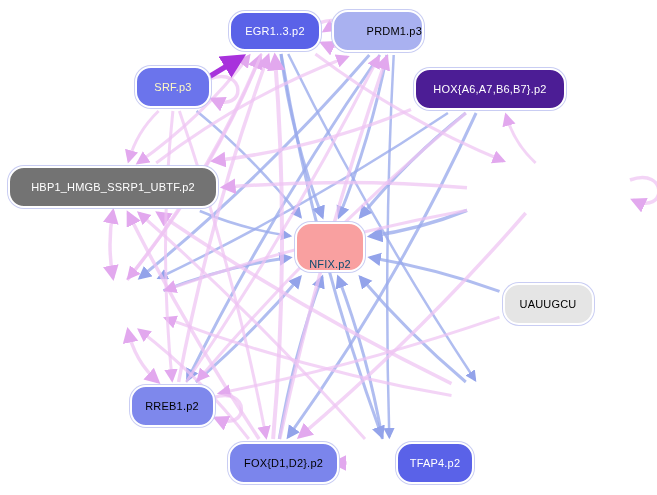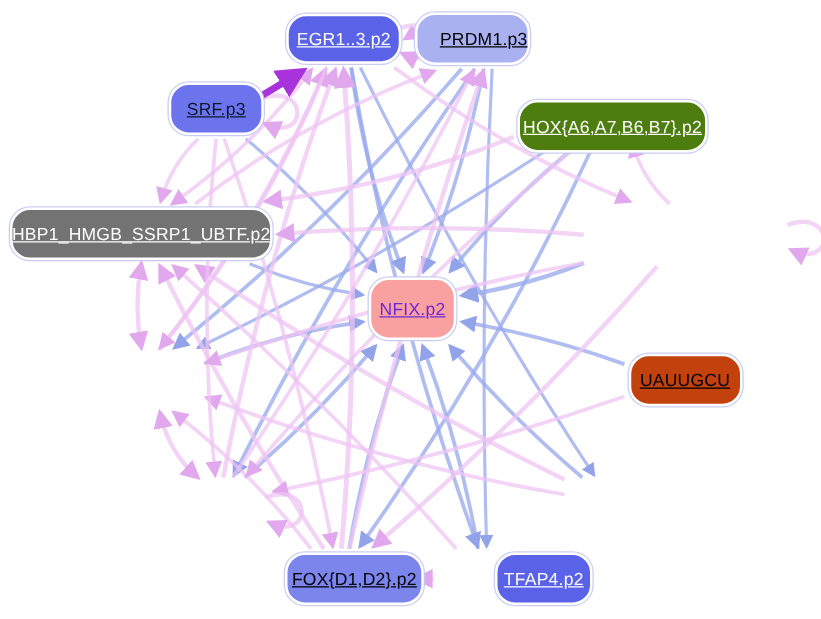--- a/index.html
+++ b/index.html
@@ -11,27 +11,26 @@
     font-family:"Liberation Sans", sans-serif;
   }
   #edge-layer{position:absolute;left:0;top:0;width:657px;height:495px;}
   #node-layer{position:absolute;left:0;top:0;width:657px;height:495px;pointer-events:none;}
   .node{
     position:absolute;
     display:flex;align-items:center;justify-content:center;
     border-radius:16px;
     border:2px solid #ffffff;
     box-shadow:0 0 0 1px rgba(195,200,242,.9);
-    font-size:14px;
+    font-size:11px;
     letter-spacing:.2px;
     white-space:nowrap;
     pointer-events:auto;
     cursor:pointer;
     box-sizing:border-box;
-    text-decoration:underline;
   }
   .edge-plum{stroke-opacity:.72;fill:none;}
   .edge-blue{stroke-opacity:.78;fill:none;}
   .edge-magenta{stroke-opacity:1;fill:none;}
 </style>
 </head>
 <body>
 
 <div id="stage">
   <svg id="edge-layer" xmlns="http://www.w3.org/2000/svg" width="657" height="495" viewBox="0 0 657 495">
@@ -104,34 +103,37 @@
         <path d="M 207 78 L 240 58" class="edge-magenta" stroke="#a832dc" stroke-width="5.5" marker-end="url(#arr-magenta)"></path>
       </g>
   </svg>
   <div id="node-layer">
       <div class="node" style="left: 229px; top: 11px; width: 92px; height: 40px; background: rgb(90, 98, 232); color: rgb(255, 255, 255);">
         <span>EGR1..3.p2</span>
       </div>
       <div class="node" style="left: 332px; top: 10px; width: 92px; height: 42px; background: rgb(169, 177, 240); color: rgb(0, 0, 0); justify-content: flex-end;">
         <span>PRDM1.p3</span>
       </div>
-      <div class="node" style="left: 135px; top: 66px; width: 76px; height: 42px; background: rgb(107, 116, 236); color: #0f172a;">
+      <div class="node" style="left: 135px; top: 66px; width: 76px; height: 42px; background: rgb(107, 116, 236); color: #fef9c3;">
         <span>SRF.p3</span>
       </div>
-      <div class="node" style="left: 414px; top: 80px; width: 152px; height: 42px; background: #4d7c0f; color: rgb(255, 255, 255);">
+      <div class="node" style="left: 414px; top: 68px; width: 152px; height: 42px; background: #4c1d95; color: rgb(255, 255, 255);">
         <span>HOX{A6,A7,B6,B7}.p2</span>
       </div>
       <div class="node" style="left: 8px; top: 166px; width: 210px; height: 42px; background: #737373; color: rgb(255, 255, 255);">
         <span>HBP1_HMGB_SSRP1_UBTF.p2</span>
       </div>
-      <div class="node" style="left: 295px; top: 222px; width: 70px; height: 50px; background: rgb(249, 160, 160); color: #6d28d9;">
+      <div class="node" style="left: 295px; top: 222px; width: 70px; height: 50px; background: rgb(249, 160, 160); color: #0c4a6e; align-items: flex-end;">
         <span>NFIX.p2</span>
       </div>
-      <div class="node" style="left: 502.5px; top: 283px; width: 91px; height: 42px; background: #c2410c; color: rgb(0, 0, 0);">
+      <div class="node" style="left: 502.5px; top: 283px; width: 91px; height: 42px; background: #e5e5e5; color: rgb(0, 0, 0);">
         <span>UAUUGCU</span>
+      </div>
+      <div class="node" style="left: 129.5px; top: 385px; width: 85px; height: 42px; background: rgb(126, 136, 236); color: rgb(0, 0, 0);">
+        <span>RREB1.p2</span>
       </div>
       <div class="node" style="left: 228px; top: 442px; width: 111px; height: 42px; background: rgb(123, 133, 236); color: rgb(0, 0, 0);">
         <span>FOX{D1,D2}.p2</span>
       </div>
       <div class="node" style="left: 350px; top: 442px; width: 78px; height: 42px; background: rgb(90, 98, 232); color: rgb(255, 255, 255); margin-left: 46px;">
         <span>TFAP4.p2</span>
       </div>
     </div>
 </div>
 

